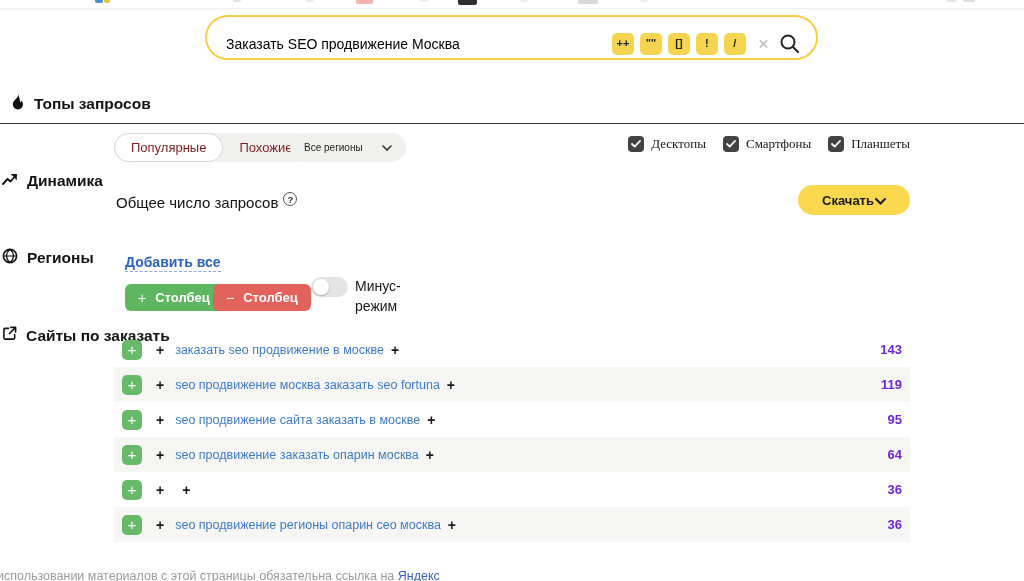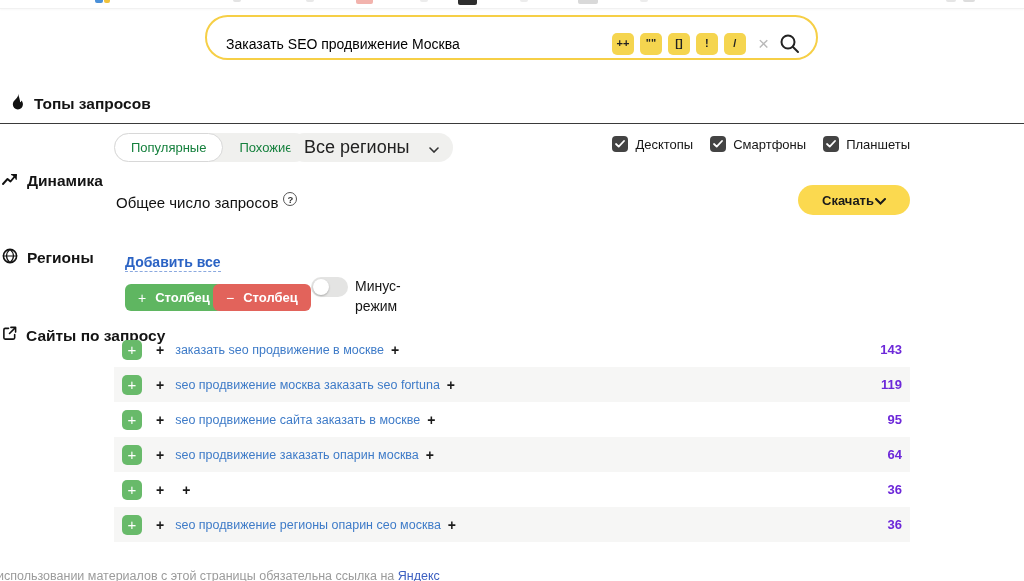--- a/index.html
+++ b/index.html
@@ -29,27 +29,27 @@
     justify-content: center; gap: 46px; flex-direction: column; }
   .tab { display: flex; align-items: center; gap: 9px; font-size: 15.5px; font-weight: 600;
     color: #141414; padding: 2px 2px 9px 2px; cursor: pointer; border-bottom: 1.5px solid transparent; }
   .tab.active { border-bottom: 1.5px solid #3a3a3a; padding-left: 10px; padding-right: 10px; }
   .tab svg { flex: 0 0 auto; }
 
   
   .filters { position: absolute; left: 0; top: 133px; width: 1024px; height: 30px; }
   .seg-group { position: absolute; left: 114px; top: 0; display: inline-flex; align-items: center;
     background: #f0f0ee; border-radius: 16px; height: 29px; }
-  .seg { font-size: 13px; color: #15803d; padding: 12px 16px; height: 29px; display: flex;
+  .seg { font-size: 13px; color: #7f1d1d; padding: 12px 16px; height: 29px; display: flex;
     align-items: center; cursor: pointer; border-radius: 16px; white-space: nowrap; }
   .seg.selected { background: #fff; border: 1px solid #d8d8d8; }
   .region-chip { position: absolute; left: 290px; top: 0; height: 29px; background: #f0f0ee;
     border-radius: 16px; padding: 0 14px; display: inline-flex; align-items: center; gap: 19px;
-    font-size: 18px; color: #222; cursor: pointer; white-space: nowrap; }
-  .devices { position: absolute; right: 114px; top: 3px; display: flex; gap: 17px; }
+    font-size: 10px; color: #222; cursor: pointer; white-space: nowrap; }
+  .devices { position: absolute; right: 114px; top: 3px; display: flex; gap: 17px; font-family: Liberation Serif, serif; }
   .device { display: flex; align-items: center; gap: 7px; font-size: 13px; color: #161616; cursor: pointer; }
   .checkbox { width: 16px; height: 16px; background: #434343; border-radius: 4px;
     display: flex; align-items: center; justify-content: center; flex: 0 0 auto; }
 
   
   .summary { position: absolute; left: 116px; top: 192px; font-size: 15px; color: #111;
     display: flex; align-items: center; gap: 4px; white-space: nowrap; }
   .help-icon { width: 14px; height: 14px; border: 1px solid #555; border-radius: 50%;
     font-size: 9.5px; font-weight: 700; color: #333; display: inline-flex; align-items: center;
     justify-content: center; margin: 0 3px 6px 1px; cursor: pointer; }
@@ -164,21 +164,21 @@
       <span>Регионы</span>
     </div>
     <div class="tab">
       <span>
         <svg width="15" height="15" viewBox="0 0 16 16" fill="none" stroke="#111" stroke-width="1.7" stroke-linecap="round" stroke-linejoin="round">
           <path d="M7 2.5H3.4A1.4 1.4 0 0 0 2 3.9v8.7A1.4 1.4 0 0 0 3.4 14h8.7a1.4 1.4 0 0 0 1.4-1.4V9"></path>
           <polyline points="9.5,1.5 14.5,1.5 14.5,6.5"></polyline>
           <line x1="14" y1="2" x2="8" y2="8"></line>
         </svg>
       </span>
-      <span>Сайты по запросу</span>
+      <span>Сайты по заказать</span>
     </div>
   </div>
 
   <div class="filters">
     <div class="seg-group">
       <div class="seg selected">Популярные</div>
       <div class="seg">Похожие</div>
     </div>
     <div class="region-chip">
       <span>Все регионы</span>

